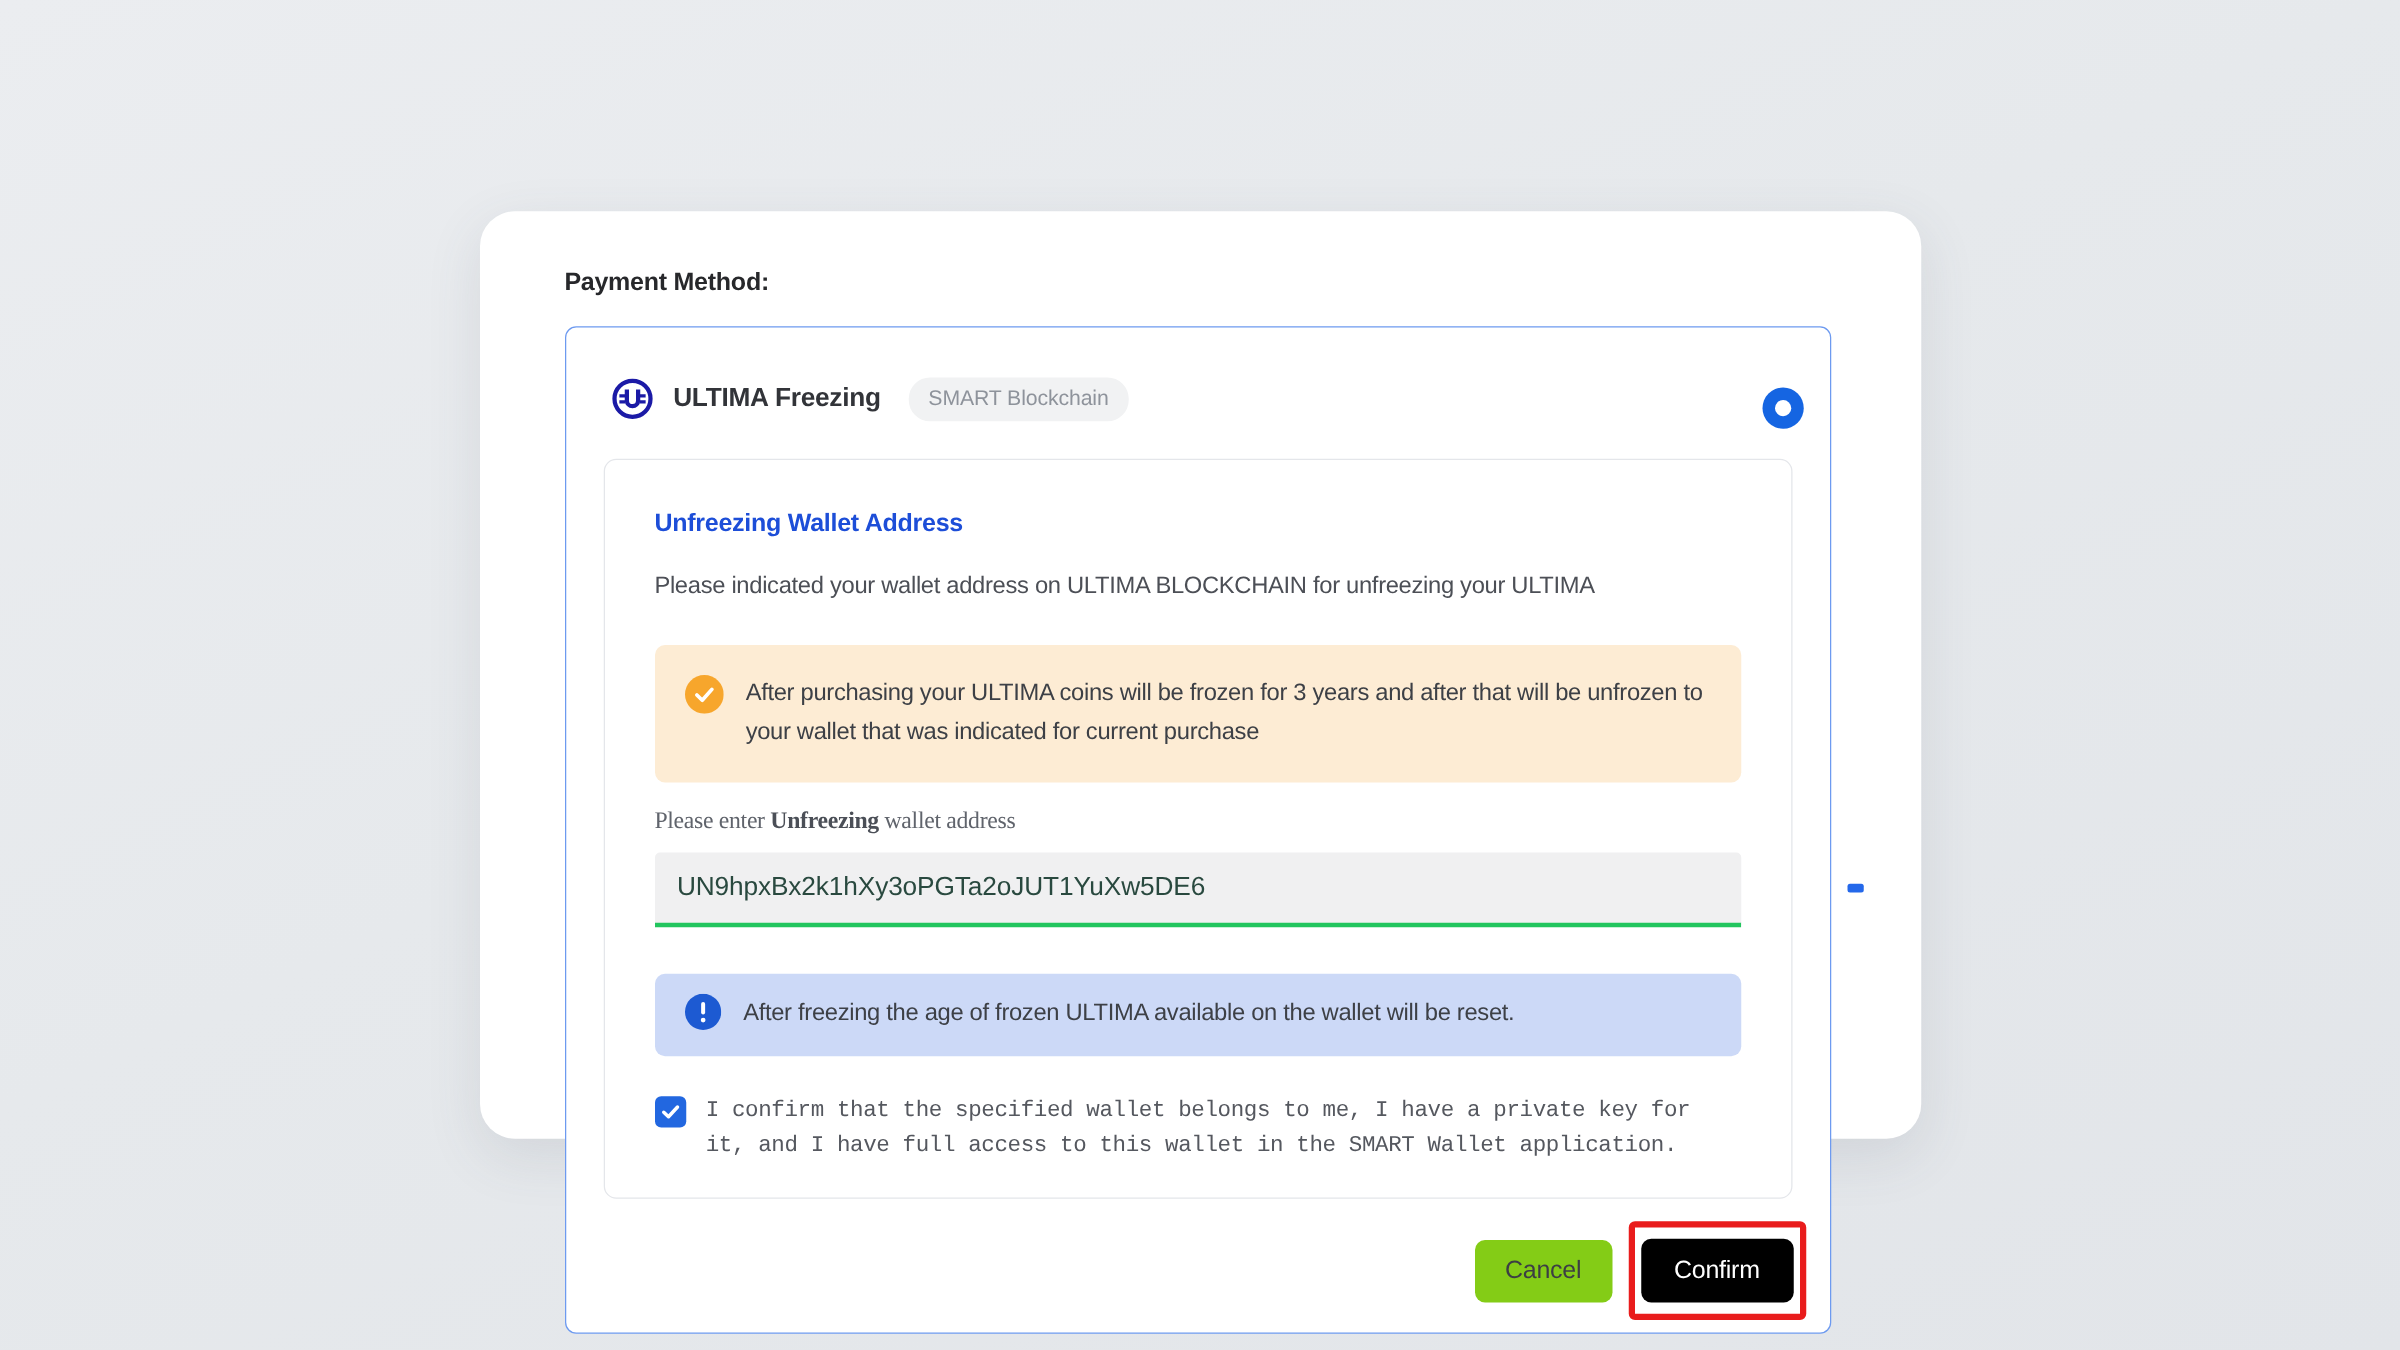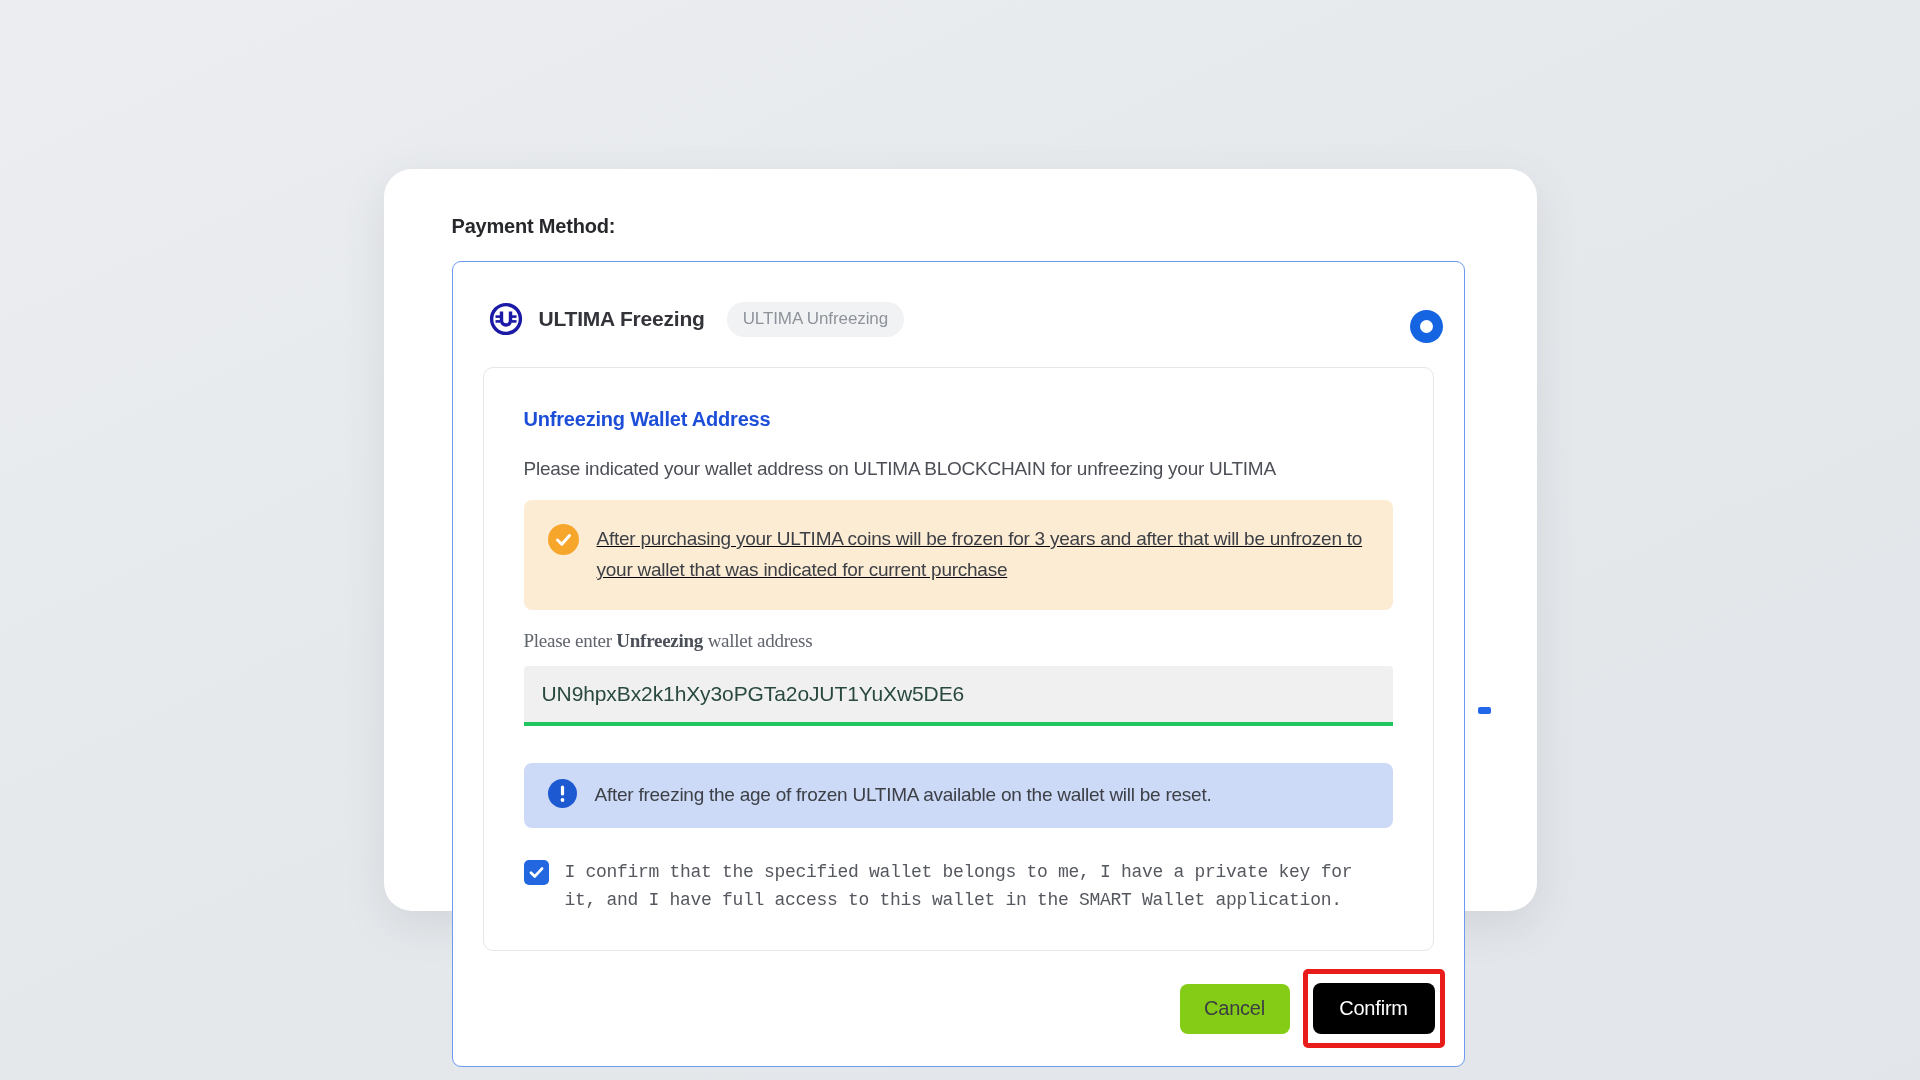--- a/index.html
+++ b/index.html
@@ -73,25 +73,24 @@
     margin-top: 27px;
     font-size: 19px; color: #4c4f56;
     letter-spacing: -0.25px;
   }
   .note {
     display: flex; align-items: flex-start;
     border-radius: 8px;
     letter-spacing: -0.25px;
   }
   .note-warning {
-    margin-top: 20px;
+    margin-top: 36px;
     background: #fdecd4;
     min-height: 103px;
     padding: 24px 20px 24px 24px;
-    text-decoration: underline;
   }
   .note-info {
     margin-top: 37px;
     background: #ccd9f7;
     min-height: 61px;
     padding: 16px 20px 16px 24px;
     align-items: center;
   }
   .note-icon { flex: 0 0 auto; }
   .note-text {
@@ -189,21 +188,21 @@
         <svg width="34" height="34" viewBox="0 0 34 34">
           <circle cx="17" cy="17" r="14.4" fill="none" stroke="#1b1aa6" stroke-width="3.4"></circle>
           <line x1="6.5" y1="14.6" x2="11" y2="14.6" stroke="#1b1aa6" stroke-width="2.6"></line>
           <line x1="6.5" y1="19.4" x2="11" y2="19.4" stroke="#1b1aa6" stroke-width="2.6"></line>
           <line x1="23" y1="14.6" x2="27.5" y2="14.6" stroke="#1b1aa6" stroke-width="2.6"></line>
           <line x1="23" y1="19.4" x2="27.5" y2="19.4" stroke="#1b1aa6" stroke-width="2.6"></line>
           <path d="M12.5 9.5 v9 a4.5 4.5 0 0 0 9 0 v-9" fill="none" stroke="#1b1aa6" stroke-width="3.4"></path>
         </svg>
       </span>
       <span class="method-name">ULTIMA Freezing</span>
-      <span class="chain-badge">ULTIMA Unfreezing</span>
+      <span class="chain-badge">SMART Blockchain</span>
     </div>
 
     <div class="radio">
       <div class="radio-hole"></div>
     </div>
 
     <div class="panel">
 
       <div class="panel-heading">Unfreezing Wallet Address</div>
 

